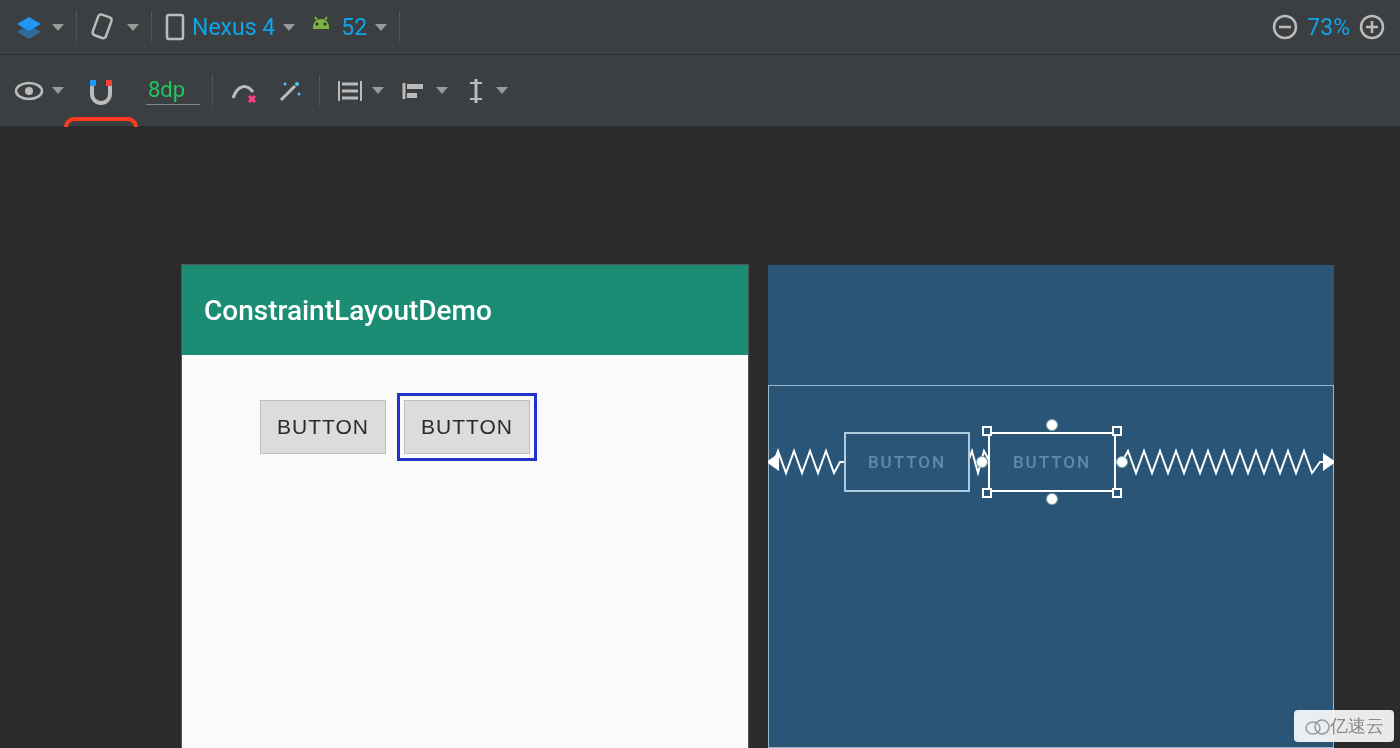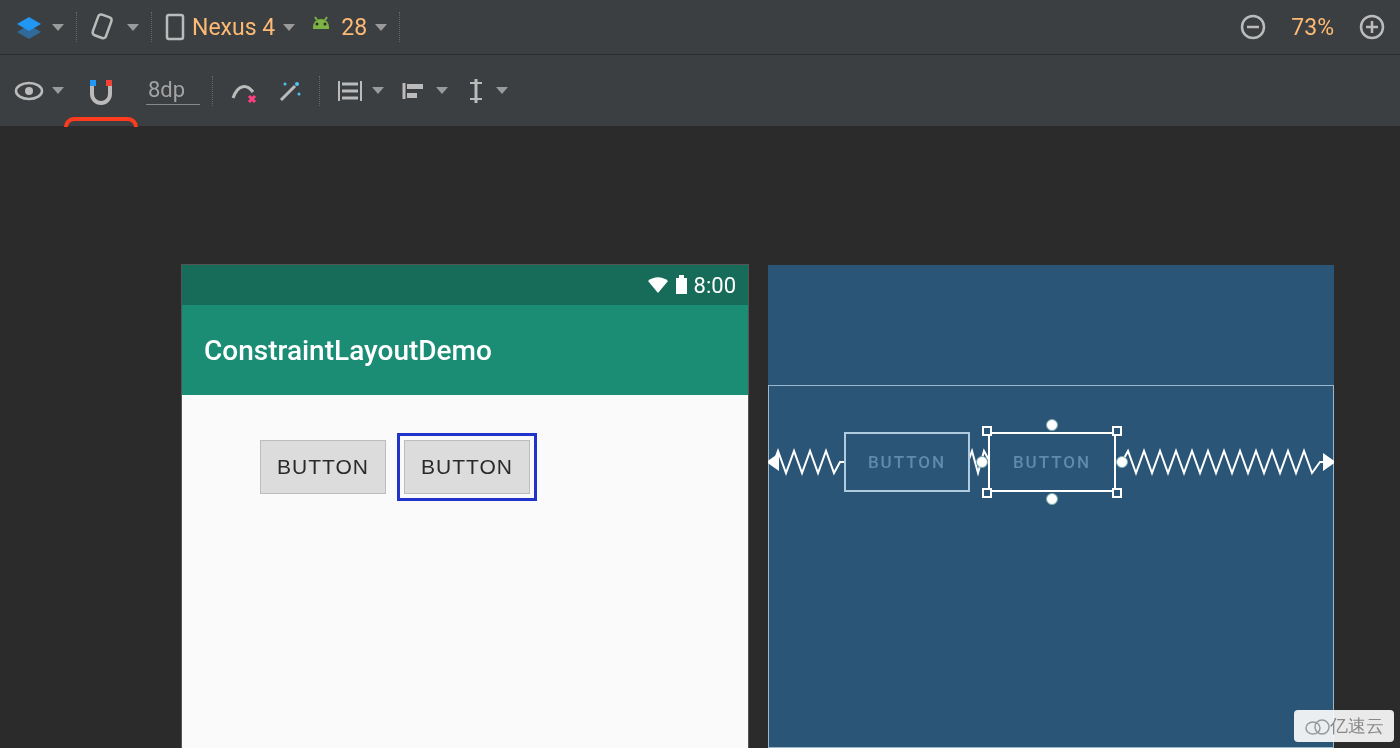--- a/index.html
+++ b/index.html
@@ -32,21 +32,21 @@
     gap: 8px;
     position: relative;
   }
   .sep {
     width: 1px;
     height: 30px;
     border-left: 1px dotted #666;
     margin: 0 4px;
   }
   .tb-item { display: flex; align-items: center; gap: 6px; padding: 2px 4px; cursor: pointer; }
-  .tb-label { font-size: 23px; color: #fdba74; }
+  .tb-label { font-size: 23px; color: #0ea5e9; }
   .dd { width: 0; height: 0; border-left: 6px solid transparent; border-right: 6px solid transparent; border-top: 7px solid #9a9a9a; display:inline-block; margin-left:2px;}
   .canvas {
     position: absolute;
     top: 127px; left: 0; right:0; bottom:0;
     background: #2b2b2b;
   }
   .device {
     position: absolute;
     left: 182px; top: 265px;
     width: 566px; height: 483px;
@@ -118,24 +118,24 @@
     background:rgba(255,255,255,.9);
     border-radius:4px; padding:4px 10px;
     font-size:18px; color:#888;
     display:flex; align-items:center; 
   }
   .highlight-box {
     position:absolute;
     border: 4px solid #ff3b1f;
     border-radius: 10px;
   }
-  .zoom { margin-left:auto; display:flex; align-items:center; gap:24px; padding-right:4px;}
+  .zoom { margin-left:auto; display:flex; align-items:center; gap:8px; padding-right:4px;}
   svg.icon { display:block; }
   .margin-input {
-    font-size:22px; color:#a3a3a3; border:none; background:transparent;
+    font-size:22px; color:#22c55e; border:none; background:transparent;
     border-bottom:1px solid #888; width:54px; text-align:left;
     padding:0 0 2px 2px;
   }
 </style>
 </head>
 <body>
 
 <div class="toolbar">
   <div class="tb-item">
     <svg class="icon" width="30" height="30">
@@ -160,21 +160,21 @@
     <span class="dd"></span>
   </div>
   <div class="tb-item">
     <svg class="icon" width="28" height="28">
         <path d="M6 14a8 8 0 0116 0v2H6z" fill="#7cb342"></path>
         <circle cx="10" cy="11" r="1.5" fill="#2b2b2b"></circle>
         <circle cx="18" cy="11" r="1.5" fill="#2b2b2b"></circle>
         <line x1="8" y1="4" x2="10" y2="7" stroke="#7cb342" stroke-width="2"></line>
         <line x1="20" y1="4" x2="18" y2="7" stroke="#7cb342" stroke-width="2"></line>
       </svg>
-    <span class="tb-label">28</span>
+    <span class="tb-label">52</span>
     <span class="dd"></span>
   </div>
   <div class="sep"></div>
   <div class="zoom">
     <svg class="icon" width="28" height="28">
         <circle cx="14" cy="14" r="11" fill="none" stroke="#bbb" stroke-width="2.5"></circle>
         <line x1="8" y1="14" x2="20" y2="14" stroke="#bbb" stroke-width="2.5"></line>
       </svg>
     <span class="tb-label">73%</span>
     <svg class="icon" width="28" height="28">
@@ -242,30 +242,20 @@
         <line x1="6" y1="6" x2="18" y2="6" stroke="#bbb" stroke-width="2"></line>
         <line x1="6" y1="22" x2="18" y2="22" stroke="#bbb" stroke-width="2"></line>
       </svg>
     <span class="dd"></span>
   </div>
 </div>
 
 <div class="canvas">
 
   <div class="device" style="top:138px;">
-    <div class="statusbar">
-      <svg width="22" height="18">
-          <path d="M11 17L1 5c6-5 14-5 20 0z" fill="#fff"></path>
-        </svg>
-      <svg width="13" height="20">
-          <rect x="1" y="3" width="11" height="16" fill="#fff"></rect>
-          <rect x="4" y="0" width="5" height="3" fill="#fff"></rect>
-        </svg>
-      <span style="font-size:22px;">8:00</span>
-    </div>
     <div class="appbar">
       <span>ConstraintLayoutDemo</span>
     </div>
     <div class="content">
       <div class="btn" style="left:78px; top:45px;">BUTTON</div>
       <div class="btn sel" style="left:222px; top:45px;">BUTTON</div>
     </div>
   </div>
 
   <div class="blueprint" style="top:138px;">

